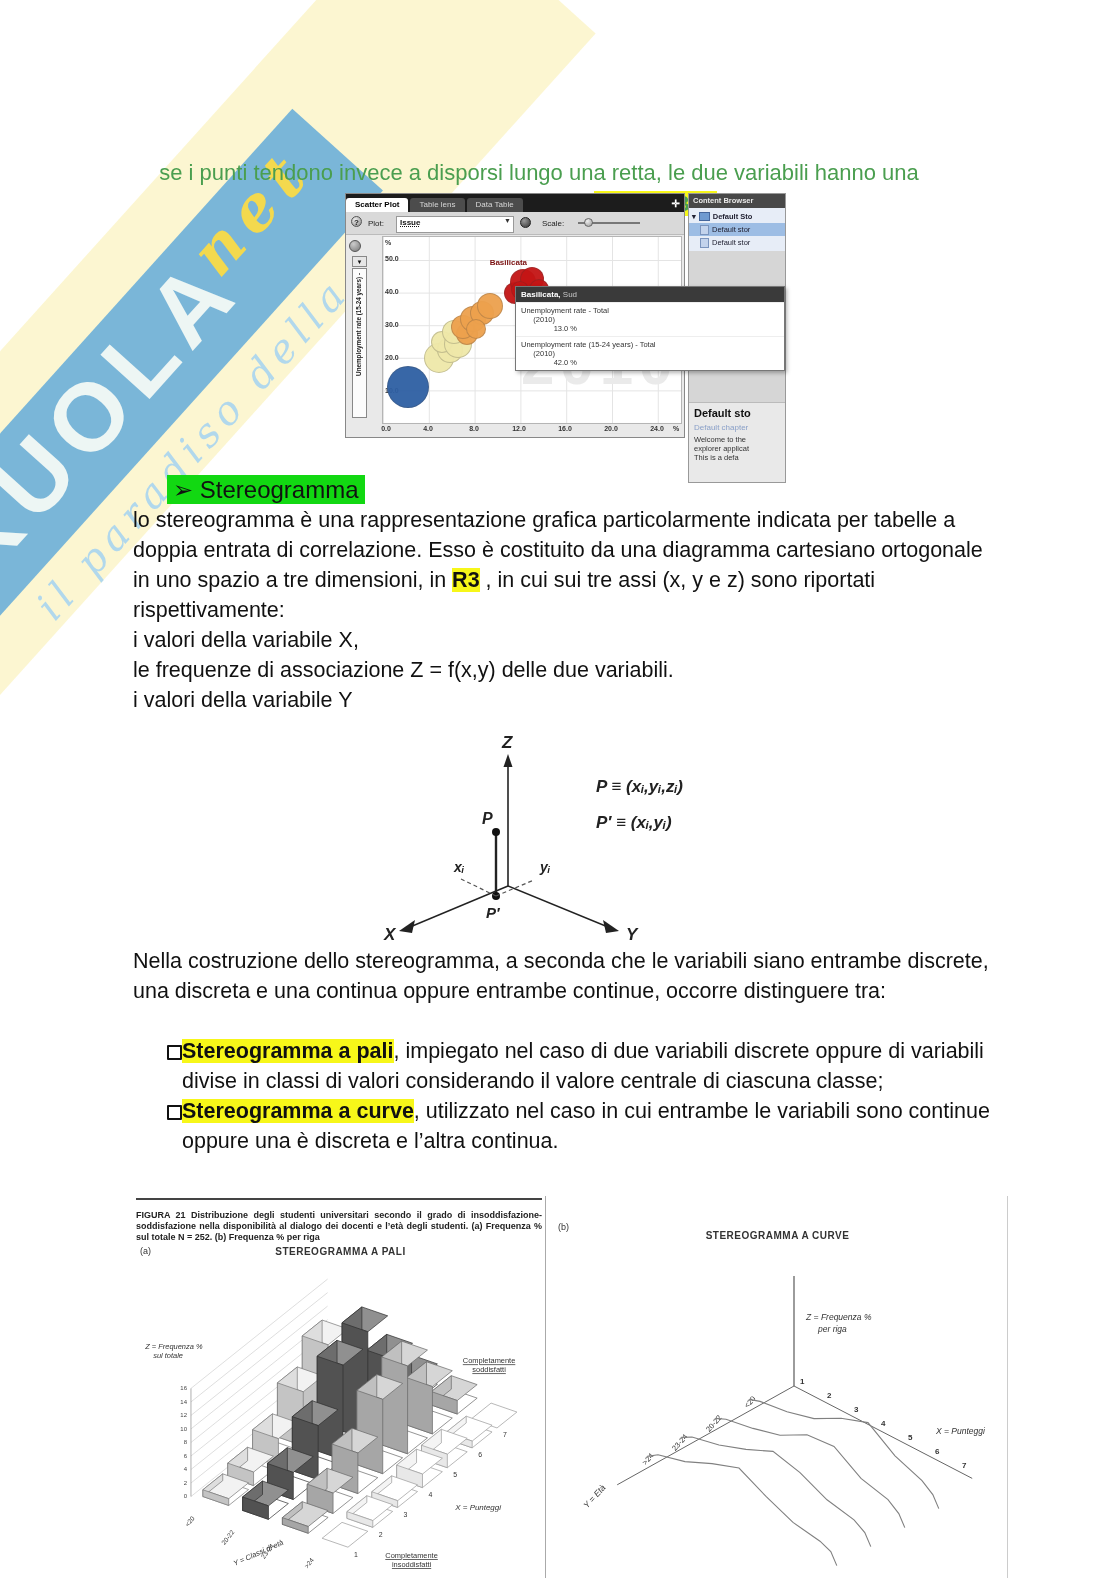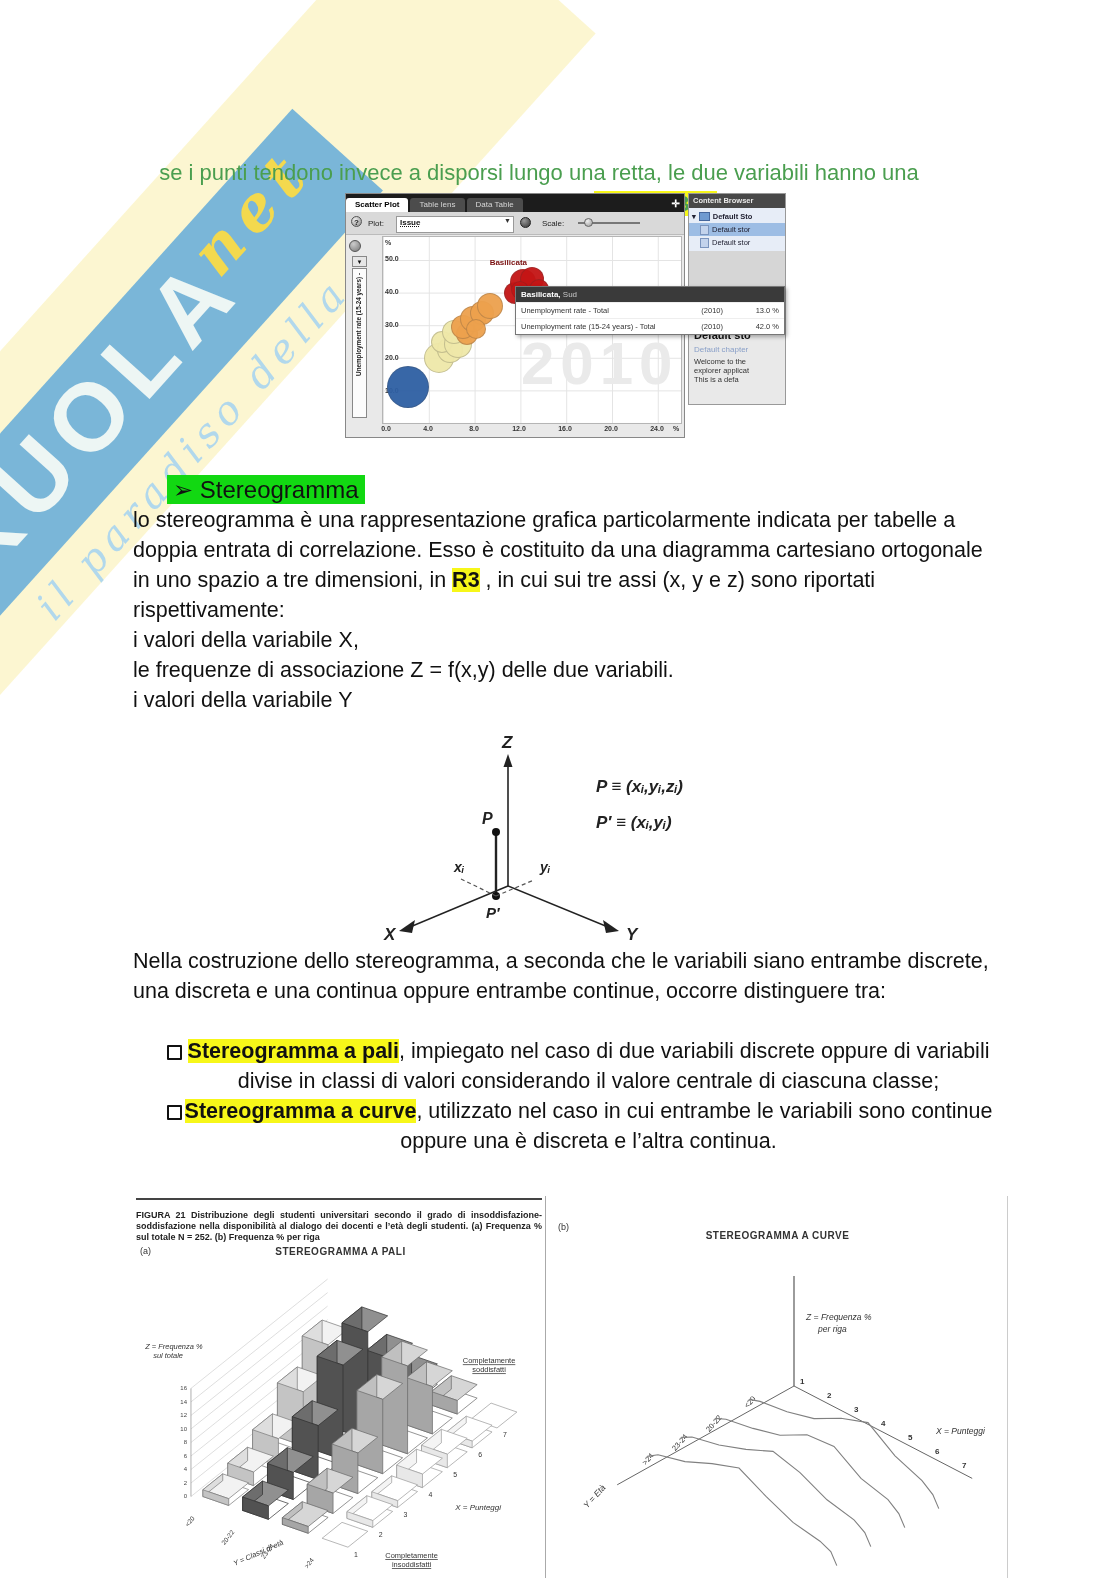--- a/index.html
+++ b/index.html
@@ -61,43 +61,43 @@
   .wm2010{position:absolute;left:138px;top:92px;font-size:60px;font-weight:bold;color:#eaeaea;letter-spacing:6px;}
   .ytick{position:absolute;left:2px;font-size:7px;font-weight:bold;color:#333;}
   .bubble{position:absolute;border-radius:50%;opacity:.95;border:1px solid rgba(60,60,60,.25);box-sizing:border-box;}
   .pt-label{position:absolute;font-size:8px;font-weight:bold;color:#7a1010;}
   .xticks{position:absolute;left:36px;top:231px;width:298px;height:12px;}
   .xticks span{position:absolute;font-size:7px;font-weight:bold;color:#333;transform:translateX(-50%);}
   .tooltip{position:absolute;left:170px;top:93px;width:268px;z-index:6;border:1px solid #777;background:#fff;
            box-shadow:2px 2px 4px rgba(0,0,0,.3);}
   .tt-head{background:#3a3a3a;color:#fff;font-weight:bold;font-size:8px;padding:3px 5px;}
   .tt-head .sub{color:#c9c9c9;font-weight:normal;}
-  .tt-row{display:flex;font-size:7.5px;color:#333;padding:3px 5px;border-top:1px solid #eee;}
+  .tt-row{display:flex;font-size:7.5px;color:#333;padding:3px 5px;border-top:1px solid #eee;flex-direction:column;}
   .tt-row .nm{flex:1;}
   .tt-row .yr{width:34px;text-align:right;}
   .tt-row .vl{width:56px;text-align:right;}
-  .panel{position:absolute;left:343px;top:0;width:98px;height:212px;background:#d6d6d6;border:1px solid #999;box-sizing:border-box;}
+  .panel{position:absolute;left:343px;top:0;width:98px;height:290px;background:#d6d6d6;border:1px solid #999;box-sizing:border-box;}
   .p-head{background:#484848;color:#e8e8e8;font-size:7.5px;font-weight:bold;padding:2px 4px;height:10px;}
   .tree{background:#e7edf7;padding:2px 0;}
   .trow{display:flex;align-items:center;gap:3px;height:13px;padding:0 3px;font-size:7.5px;color:#223;}
   .trow.b{font-weight:bold;}
   .trow.selected{background:#9dbde4;}
   .tico-f{width:9px;height:7px;background:#6f9ad0;border:1px solid #45669c;flex:none;}
   .tico-d{width:7px;height:8px;background:#c3d3ec;border:1px solid #7b94bd;flex:none;margin-left:8px;}
   .story{position:absolute;left:0;bottom:0;width:96px;height:80px;background:#e9e9e9;border-top:1px solid #bbb;padding:4px 5px;box-sizing:border-box;}
   .story-t{font-size:11px;font-weight:bold;color:#111;white-space:nowrap;overflow:hidden;}
   .story-l{font-size:8px;color:#8aa0c8;margin:4px 0 3px;white-space:nowrap;overflow:hidden;}
   .story-x{font-size:7.5px;color:#333;line-height:9px;white-space:nowrap;overflow:hidden;}
 
   
   .heading{position:absolute;left:167px;top:476px;font-size:24px;}
   .para{position:absolute;font-size:21.5px;line-height:30px;color:#111;}
   .bold{font-weight:bold;}
   .bullets{position:absolute;left:167px;top:1036px;width:828px;}
-  .bullet{display:flex;font-size:21.5px;line-height:30px;text-align:center;}
+  .bullet{display:flex;font-size:21.5px;line-height:30px;}
   .sq{width:11px;height:11px;border:2px solid #111;border-radius:1px;flex:none;margin-top:9px;}
 
   
   .figcap{position:absolute;left:136px;top:1198px;width:406px;border-top:2px solid #444;padding-top:10px;
           font-size:9px;font-weight:bold;line-height:11px;color:#222;text-align:justify;}
   .fig-lab{position:absolute;font-size:9px;color:#333;}
   .fig-tit{position:absolute;text-align:center;font-size:10px;font-weight:bold;letter-spacing:.5px;color:#333;}
   .figb{position:absolute;left:545px;top:1196px;width:463px;height:382px;border-left:1px solid #aaa;border-right:1px solid #ccc;box-sizing:border-box;}
   svg text{font-family:"Liberation Sans",sans-serif;}
 </style>

